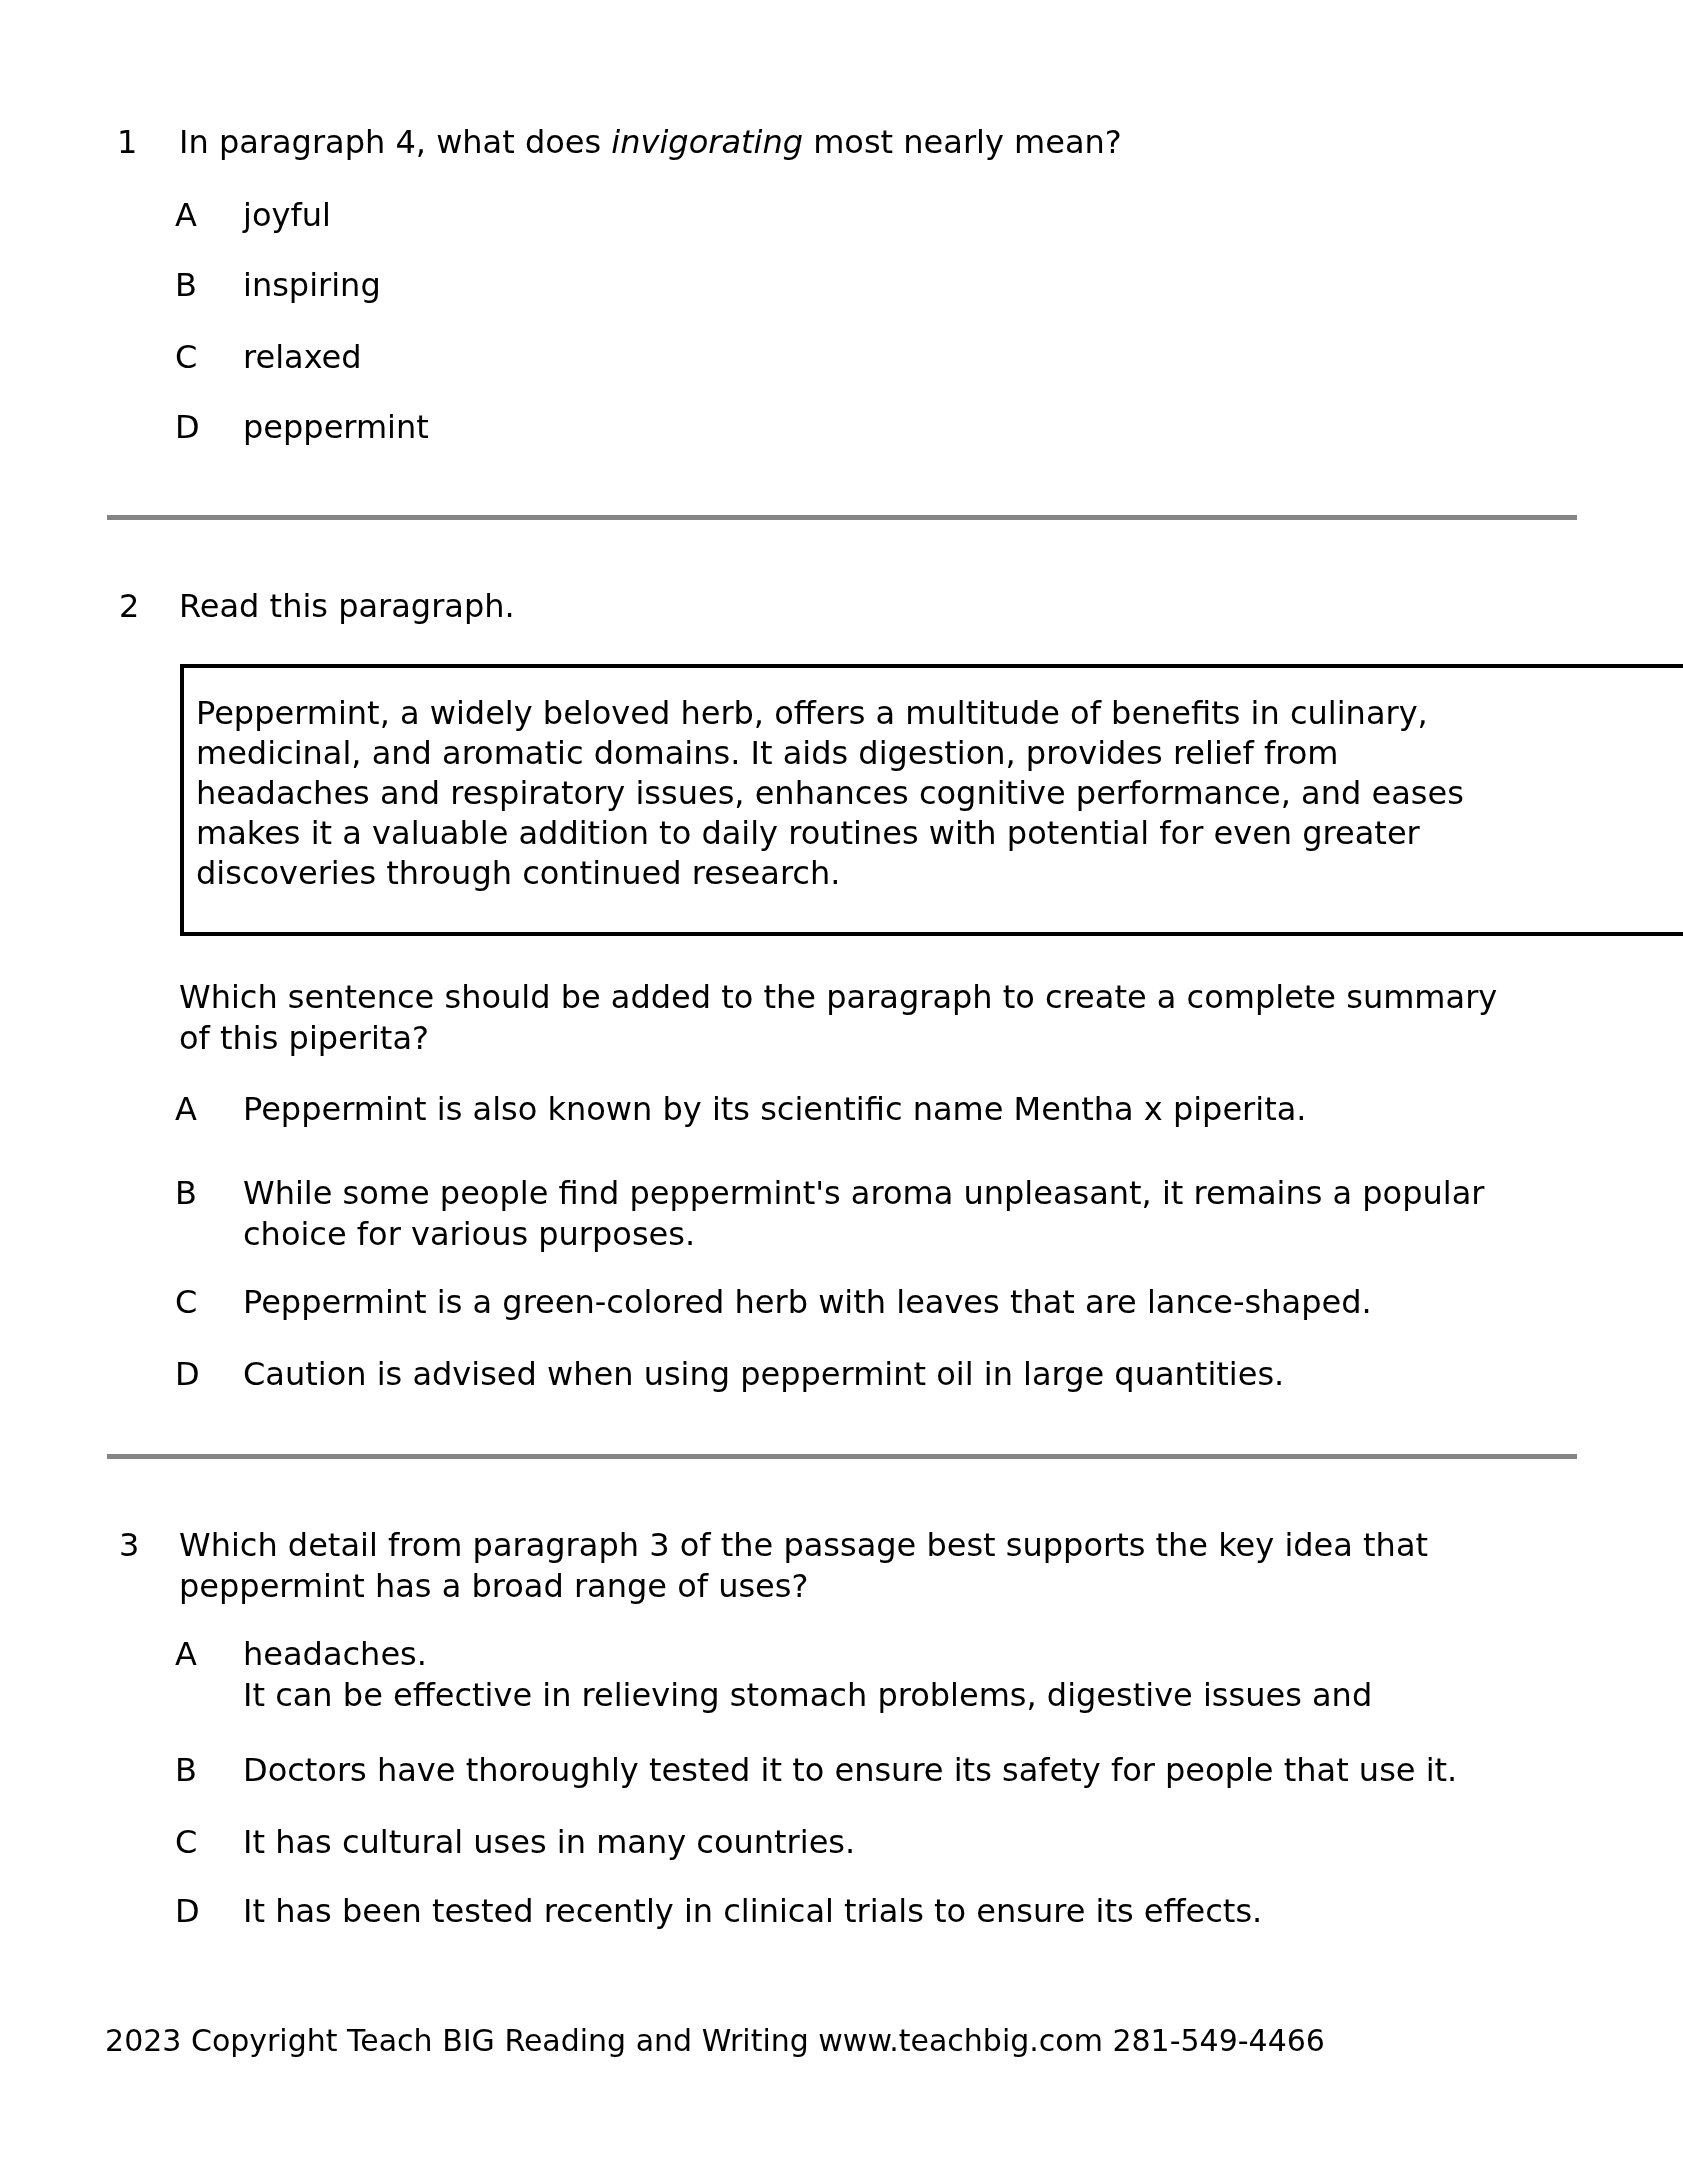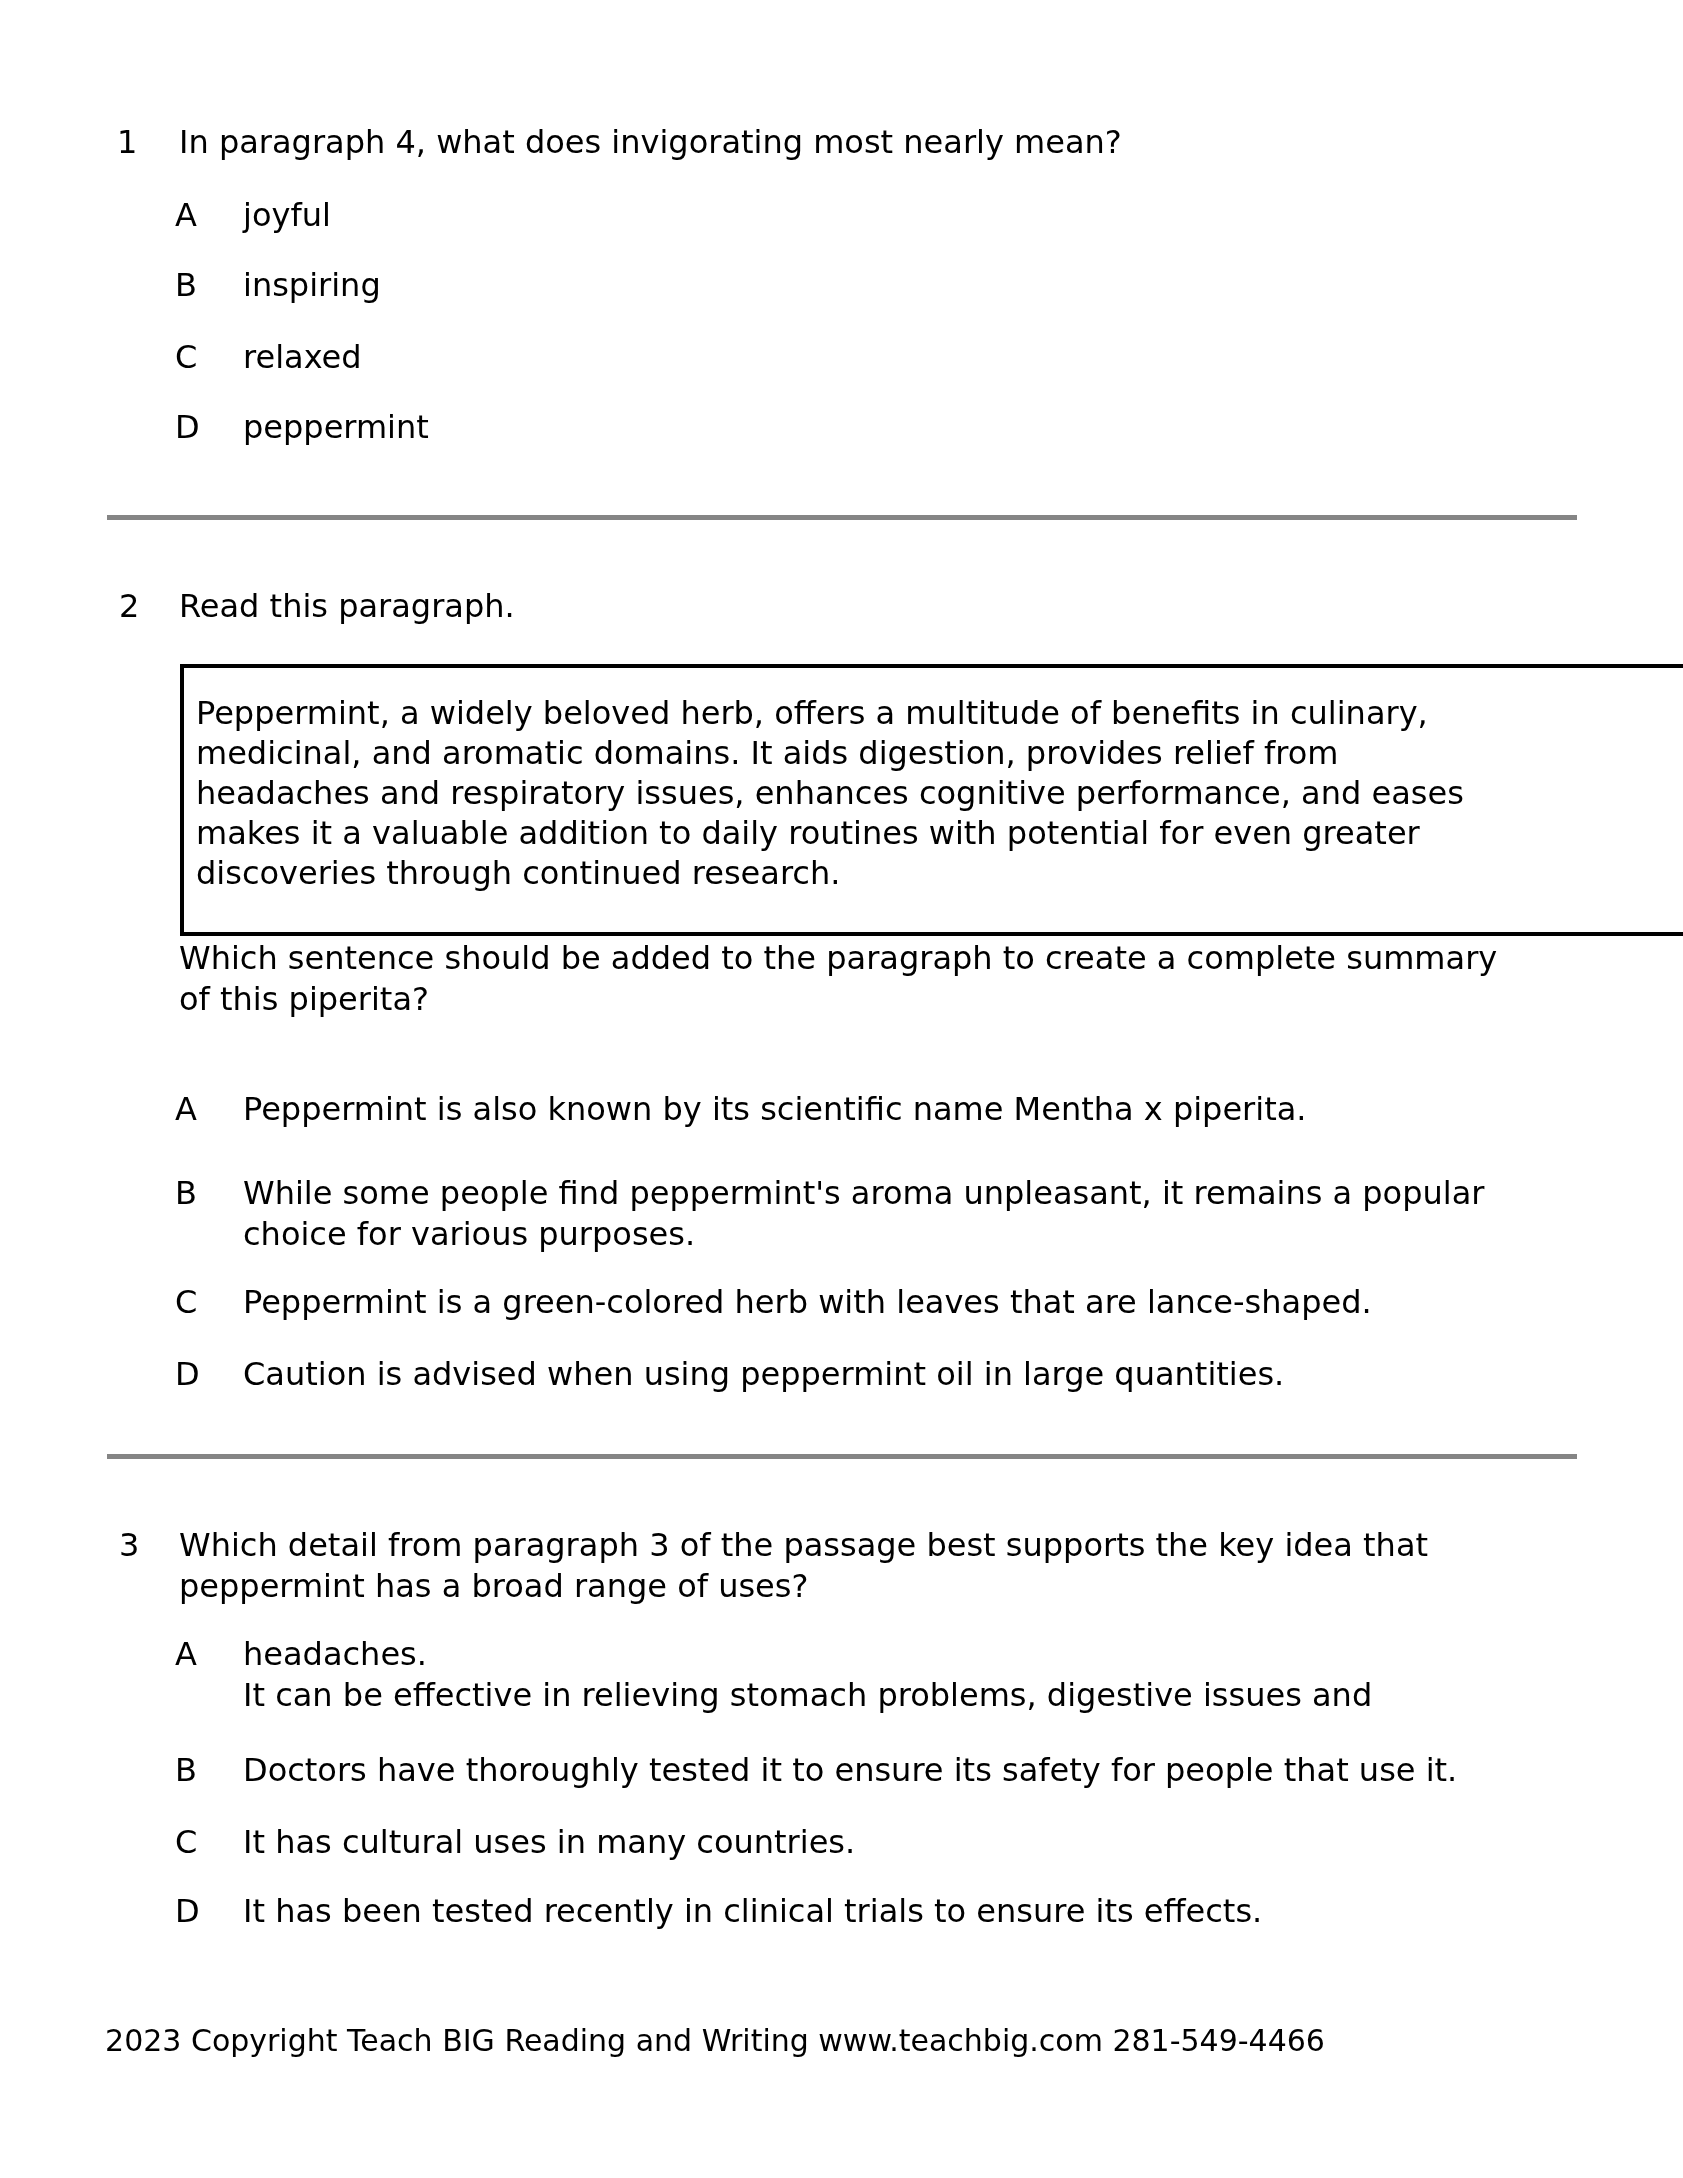--- a/index.html
+++ b/index.html
@@ -28,21 +28,21 @@
     height: 41px;
     line-height: 41px;
     white-space: nowrap;
   }
   .lines { flex: none; }
   .line {
     height: 41px;
     line-height: 41px;
     white-space: nowrap;
   }
-  .italic { }
+  .italic { font-style: italic; }
   .divider {
     position: absolute;
     left: 107px;
     width: 1470px;
     height: 5px;
     background: #858585;
   }
   .parabox {
     position: absolute;
     left: 180px;
@@ -114,21 +114,21 @@
 </div>
 
 <div class="parabox">
   <div class="line">Peppermint, a widely beloved herb, offers a multitude of benefits in culinary,</div>
   <div class="line">medicinal, and aromatic domains. It aids digestion, provides relief from</div>
   <div class="line">headaches and respiratory issues, enhances cognitive performance, and eases</div>
   <div class="line">makes it a valuable addition to daily routines with potential for even greater</div>
   <div class="line">discoveries through continued research.</div>
 </div>
 
-<div class="abs" style="top:938px; left:179px;">
+<div class="abs" style="top:977px; left:179px;">
   <div class="line">Which sentence should be added to the paragraph to create a complete summary</div>
   <div class="line">of this piperita?</div>
 </div>
 
 <div class="abs row" style="top:1089px; left:175px;">
   <div class="optletter">A</div>
   <div class="lines">
     <div class="line">Peppermint is also known by its scientific name Mentha x piperita.</div>
   </div>
 </div>

